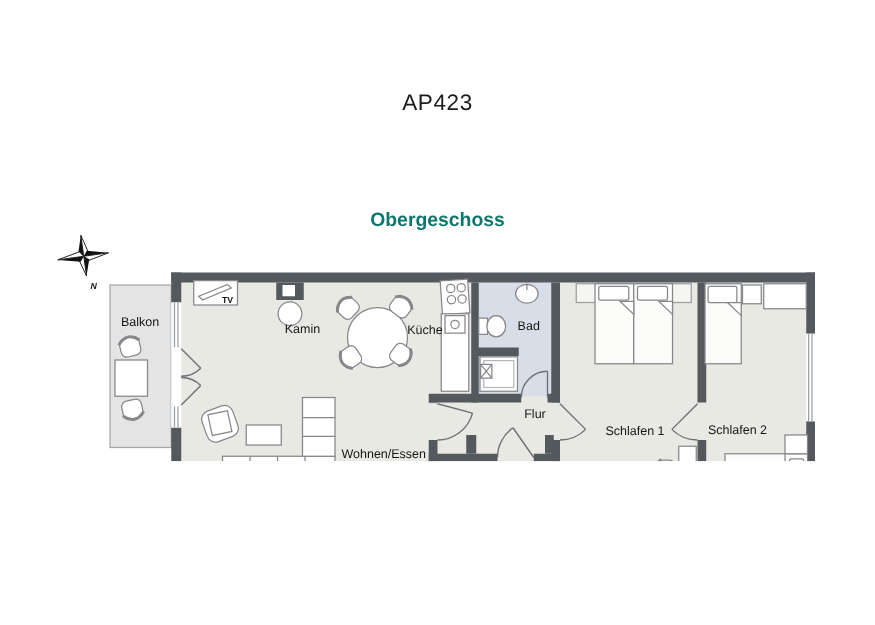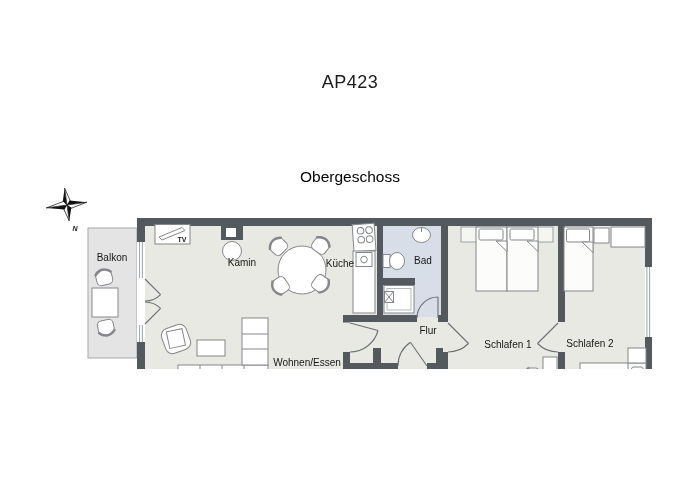--- a/index.html
+++ b/index.html
@@ -1,21 +1,21 @@
 <!DOCTYPE html>
 <html><head>
 <meta charset="utf-8">
 <style>
   html,body{margin:0;padding:0;background:#ffffff;}
   .canvas{position:relative;width:700px;height:369px;background:#ffffff;overflow:hidden;
           font-family:"Liberation Sans", sans-serif;}
   .title{position:absolute;left:0;right:0;top:72px;text-align:center;
          font-size:18px;color:#1c1c1c;letter-spacing:.5px;}
   .subtitle{position:absolute;left:0;right:0;top:168px;text-align:center;
-            font-size:15.5px;color:#000000;}
+            font-size:15.5px;color:#0f766e;font-weight:bold;}
   svg text{font-family:"Liberation Sans", sans-serif;fill:#161616;}
   .roomlabel{font-size:10px;}
   .tiny{font-size:7px;}
 </style>
 </head>
 <body>
 
 <div class="canvas">
   <div class="title">AP423</div>
   <div class="subtitle">Obergeschoss</div>

